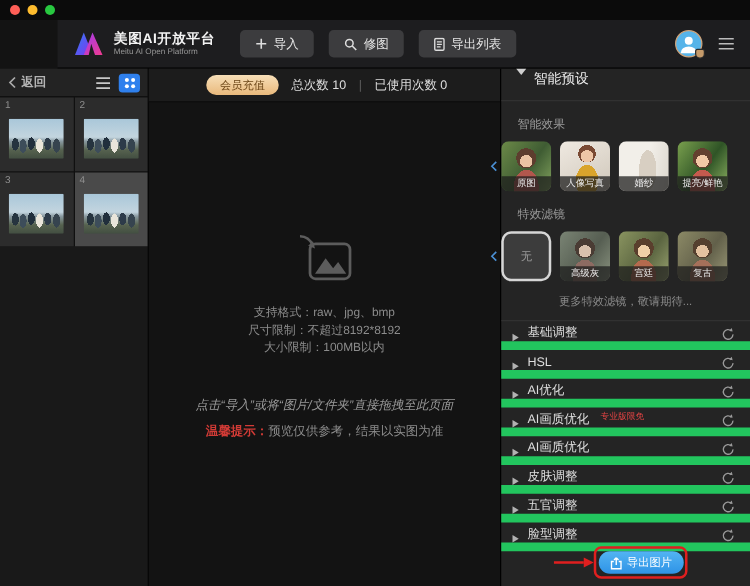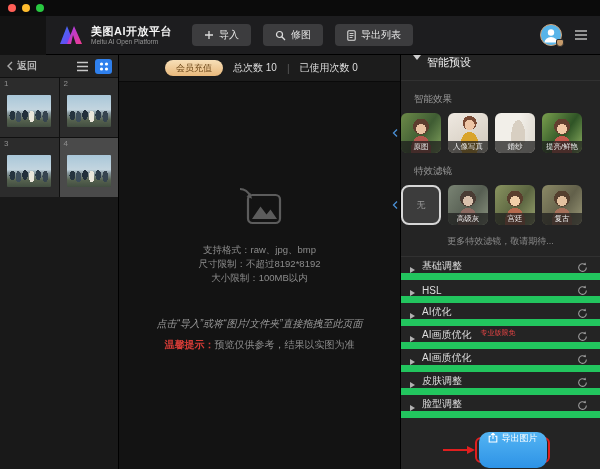--- a/index.html
+++ b/index.html
@@ -135,22 +135,22 @@
     padding:0 12px 0 9px; gap:7px; cursor:pointer; }
   .tri-right { width:0; height:0; border-left:5px solid #b2b2b2; border-top:3.5px solid transparent;
     border-bottom:3.5px solid transparent; flex:0 0 auto; }
   .sec-label { font-size:10px; color:#dedede; }
   .sec-badge { font-size:7px; color:#e04343; position:relative; top:-4px; margin-left:2px; }
   .sec-refresh { margin-left:auto; display:flex; cursor:pointer; }
   .export-area { position:absolute; left:0; right:0; bottom:5px; height:27px; }
   .red-arrow { position:absolute; left:42px; top:8px; }
   .red-box { position:absolute; left:74px; top:0; width:75px; height:26px; border:2px solid #e01f1f;
     border-radius:6px; display:flex; align-items:center; justify-content:center; }
-  .export-btn { background:linear-gradient(#53b4f3,#2e93e6); border:none; border-radius:10px; height:36px;
-    padding:0 9px; display:flex; gap:4px; color:#fff; font-size:9px;
+  .export-btn { background:linear-gradient(#53b4f3,#2e93e6); border:none; border-radius:10px; height:18px;
+    padding:0 9px; display:flex; align-items:center; gap:4px; color:#fff; font-size:9px;
     cursor:pointer; font-family:inherit; }
 </style>
 </head>
 <body>
 
 <div class="window">
 
   <div class="titlebar">
     <div class="lights">
       <span class="light r"></span>
@@ -387,20 +387,30 @@
           <span class="sec-label">皮肤调整</span>
           <span class="sec-refresh">
             <svg width="11" height="11" viewBox="0 0 12 12">
                 <path d="M10.2 6a4.2 4.2 0 1 1-1.3-3" fill="none" stroke="#9a9a9a" stroke-width="1.2"></path>
                 <path d="M9.2 0.5 L9.9 3.5 L6.9 2.9 Z" fill="#9a9a9a"></path>
               </svg>
           </span>
         </div>
         <div class="sec-row">
           <span class="tri-right"></span>
+          <span class="sec-label">五官调整</span>
+          <span class="sec-refresh">
+            <svg width="11" height="11" viewBox="0 0 12 12">
+                <path d="M10.2 6a4.2 4.2 0 1 1-1.3-3" fill="none" stroke="#9a9a9a" stroke-width="1.2"></path>
+                <path d="M9.2 0.5 L9.9 3.5 L6.9 2.9 Z" fill="#9a9a9a"></path>
+              </svg>
+          </span>
+        </div>
+        <div class="sec-row">
+          <span class="tri-right"></span>
           <span class="sec-label">脸型调整</span>
           <span class="sec-refresh">
             <svg width="11" height="11" viewBox="0 0 12 12">
                 <path d="M10.2 6a4.2 4.2 0 1 1-1.3-3" fill="none" stroke="#9a9a9a" stroke-width="1.2"></path>
                 <path d="M9.2 0.5 L9.9 3.5 L6.9 2.9 Z" fill="#9a9a9a"></path>
               </svg>
           </span>
         </div>
       </div>
 

